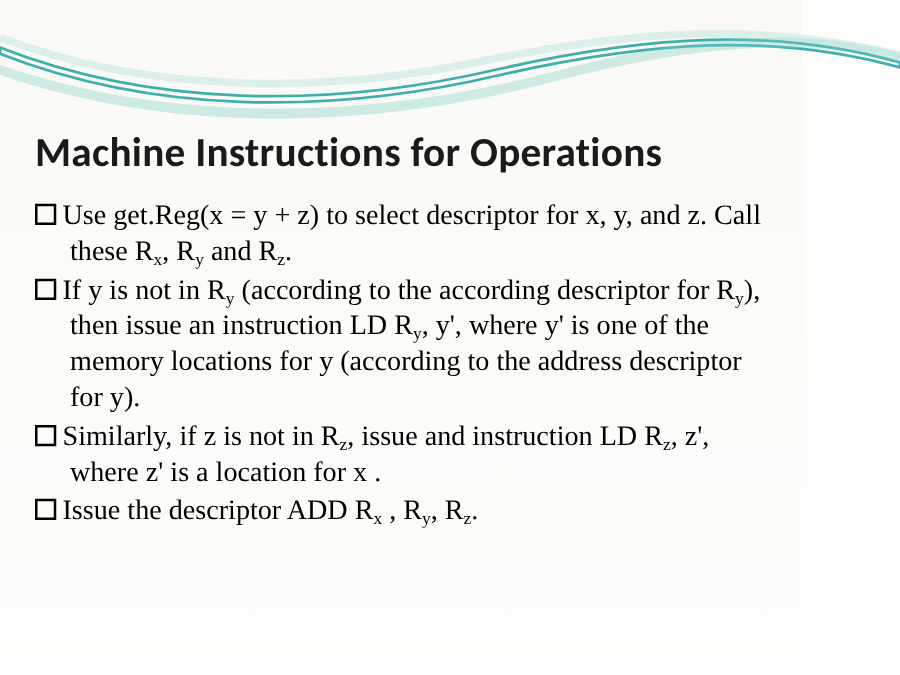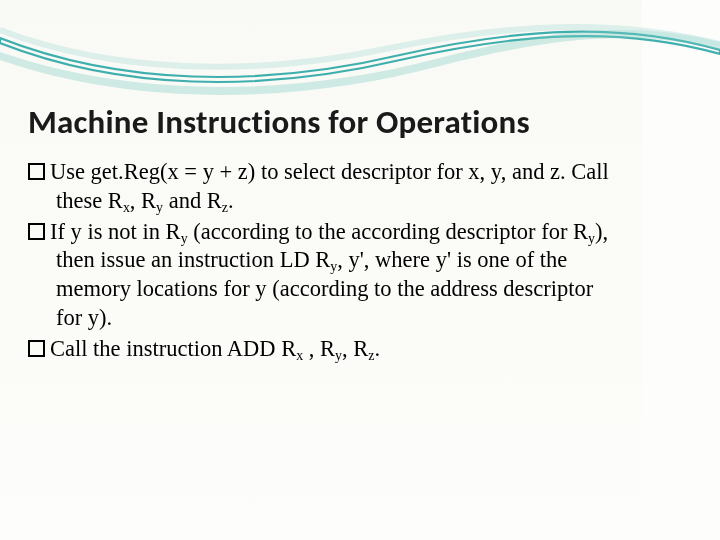--- a/index.html
+++ b/index.html
@@ -84,20 +84,23 @@
     <div class="body">
 
       <p class="item">
         <span class="bullet"></span><span>Use get.Reg(x = y + z) to select descriptor for x, y, and z. Call these R</span><span class="sub">x</span><span>, R</span><span class="sub">y</span><span> and R</span><span class="sub">z</span><span>.</span>
       </p>
 
       <p class="item">
         <span class="bullet"></span><span>If y is not in R</span><span class="sub">y</span><span> (according to the according descriptor for R</span><span class="sub">y</span><span>), then issue an instruction LD R</span><span class="sub">y</span><span>, y', where y' is one of the memory locations for y (according to the address descriptor for y).</span>
       </p>
 
+      <p class="item">
+        <span class="bullet"></span><span>Similarly, if z is not in R</span><span class="sub">z</span><span>, issue and instruction LD R</span><span class="sub">z</span><span>, z', where z' is a location for x .</span>
+      </p>
 
       <p class="item">
-        <span class="bullet"></span><span>Call the instruction ADD R</span><span class="sub">x</span><span> , R</span><span class="sub">y</span><span>, R</span><span class="sub">z</span><span>.</span>
+        <span class="bullet"></span><span>Issue the descriptor ADD R</span><span class="sub">x</span><span> , R</span><span class="sub">y</span><span>, R</span><span class="sub">z</span><span>.</span>
       </p>
 
     </div>
   </div>
 </div>
 
 </body></html>

